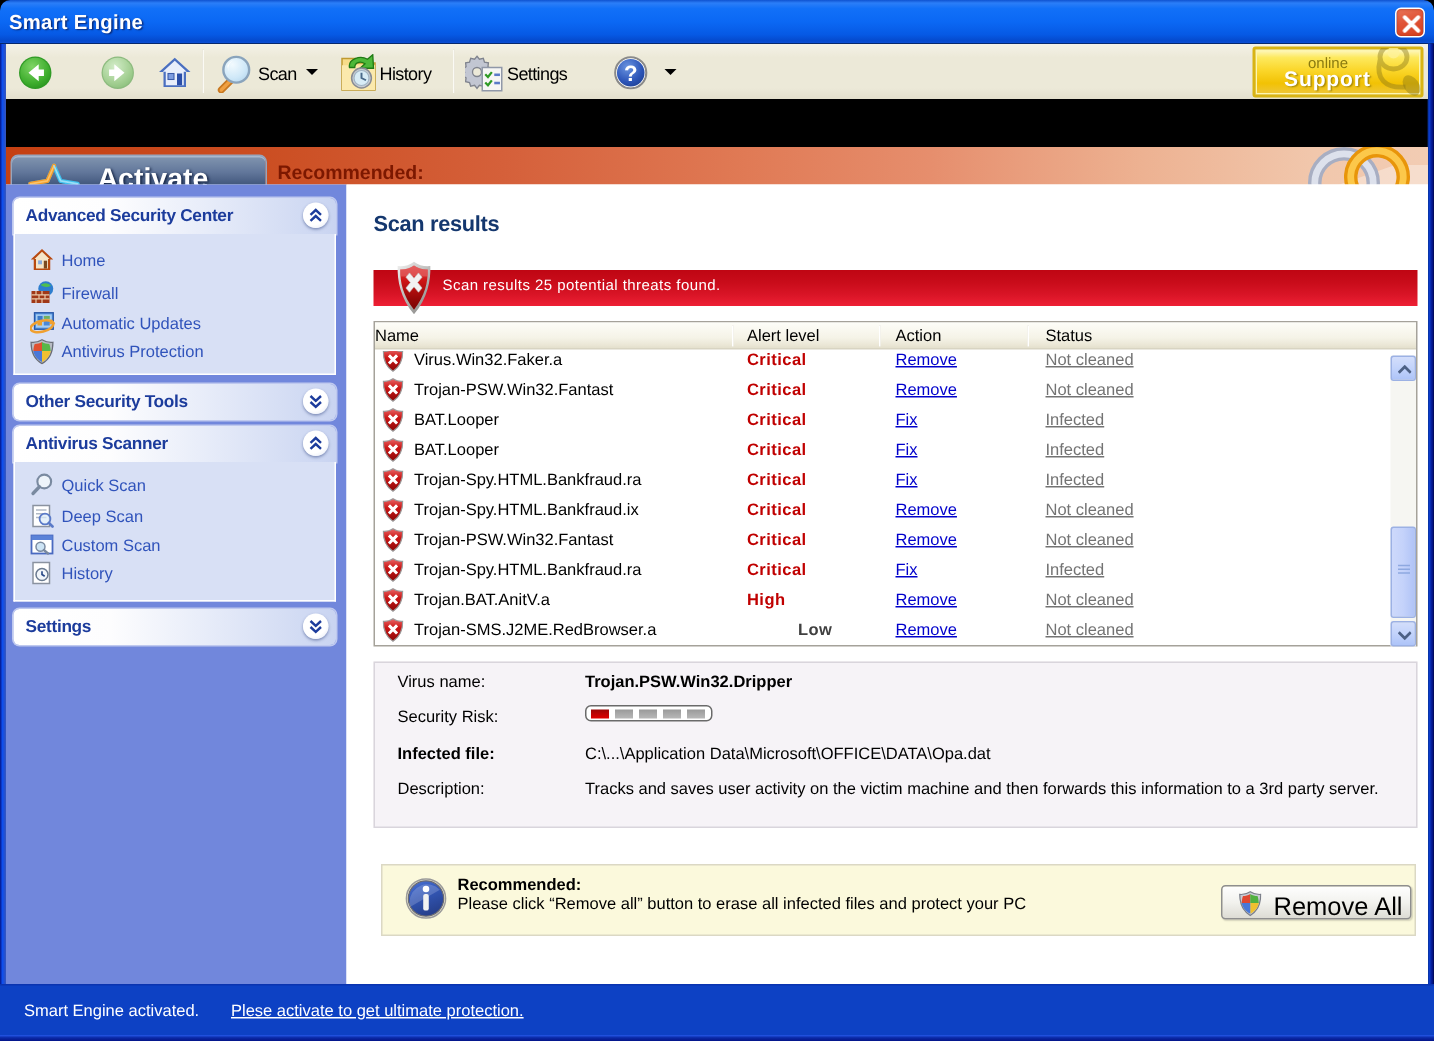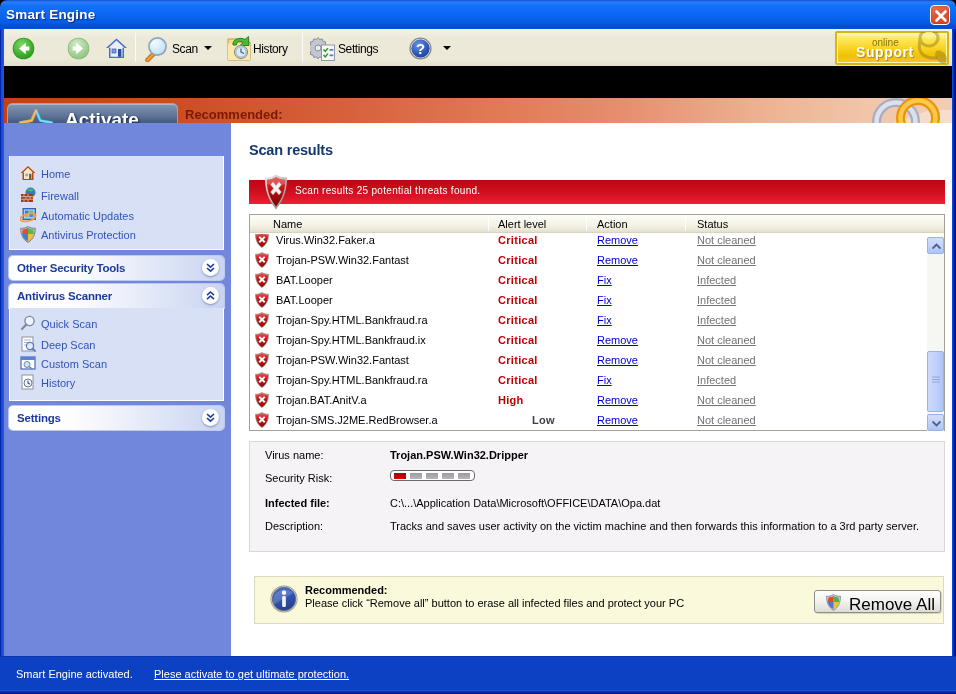--- a/index.html
+++ b/index.html
@@ -265,20 +265,26 @@
         <rect x="59" y="34" width="14" height="42" fill="#f7b622"></rect>
         <rect x="58.5" y="34" width="3" height="42" fill="#fcd878"></rect>
         <rect x="64" y="46" width="2.6" height="28" fill="#9a6a00"></rect>
         <rect x="68.5" y="46" width="2.6" height="28" fill="#9a6a00"></rect>
       </g>
     </svg>
   </div>
 
   <div class="abs" id="main">
     <div class="abs" id="sidebar">
+      <div class="panel-hdr" style="top:9px;">
+        <div class="ht">Advanced Security Center</div>
+        <div class="chev"><svg width="17" height="17" viewBox="0 0 17 17">
+              <path d="M5 8.2 L8.5 5 L12 8.2 M5 12.2 L8.5 9 L12 12.2" stroke="#1c3c9c" stroke-width="1.6" fill="none"></path>
+            </svg></div>
+      </div>
       <div class="panel-body" style="top:33px; height:94px;"></div>
       <div class="panel-hdr" style="top:161px;">
         <div class="ht">Antivirus Scanner</div>
         <div class="chev"><svg width="17" height="17" viewBox="0 0 17 17">
               <path d="M5 8.2 L8.5 5 L12 8.2 M5 12.2 L8.5 9 L12 12.2" stroke="#1c3c9c" stroke-width="1.6" fill="none"></path>
             </svg></div>
       </div>
       <div class="panel-hdr closed" style="top:133px;">
         <div class="ht">Other Security Tools</div>
         <div class="chev"><svg width="17" height="17" viewBox="0 0 17 17">
@@ -388,21 +394,21 @@
                 <stop offset="0.75" stop-color="#960808"></stop>
                 <stop offset="1" stop-color="#7a0404"></stop>
               </linearGradient>
           </defs>
         </svg>
         <div class="abs" id="redbar-text">Scan results 25 potential threats found.</div>
       </div>
 
       <div class="abs" id="tbl">
         <div id="thead">
-          <div class="th" style="left:23px;">Name</div>
+          <div class="th" style="left:0;">Name</div>
           <div class="th" style="left:248px;">Alert level</div>
           <div class="th" style="left:347px;">Action</div>
           <div class="th" style="left:447px;">Status</div>
           <div class="thsep" style="left:238px;"></div>
           <div class="thsep" style="left:336px;"></div>
           <div class="thsep" style="left:435px;"></div>
         </div>
         <div id="tbody" style="position:absolute; left:0; top:19px; width:676px; height:196px; overflow:hidden;">
             <div class="trow" style="top:-4px;">
               <svg class="rshield" width="14" height="16" viewBox="0 0 14 16">

